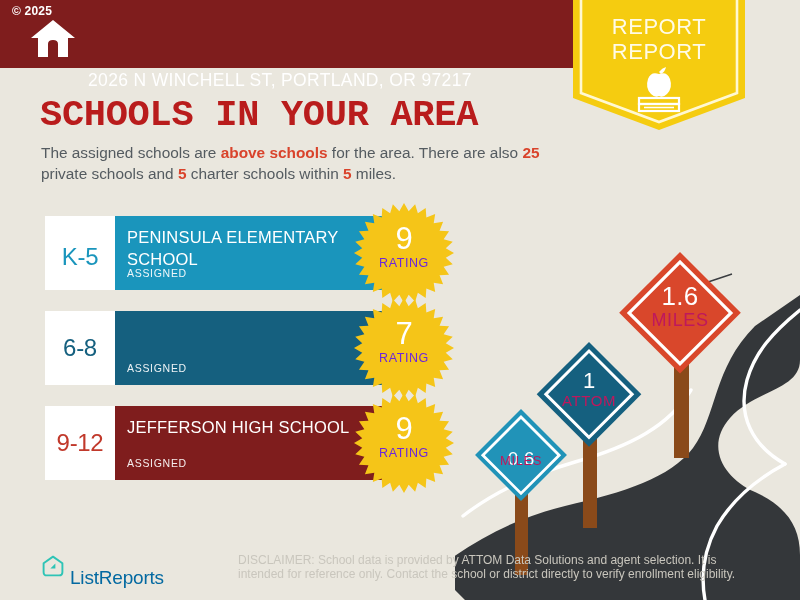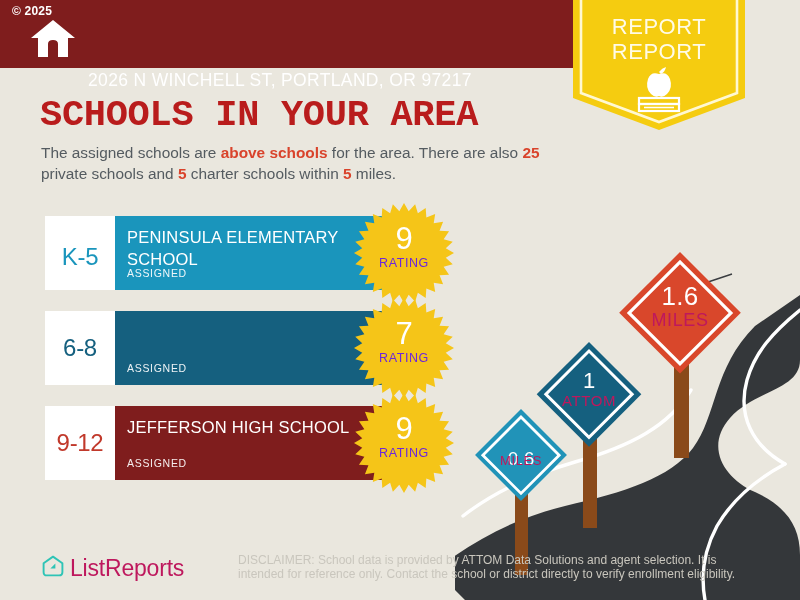--- a/index.html
+++ b/index.html
@@ -88,22 +88,22 @@
   .sign{position:absolute;}
   .sign .post{position:absolute;background:#8a4a1a;}
   .sign .dia{position:absolute;}
   .sign .t1{position:absolute;width:100%;text-align:center;color:#ffffff;}
   .sign .t2{position:absolute;width:100%;text-align:center;color:#be185d;}
 
   
   .logo{position:absolute;left:42px;top:553px;height:26px;}
   .logo-mark{position:absolute;left:0;top:2px;width:22px;height:22px;}
   .logo-text{
-    position:absolute;left:28px;top:2px;
-    color:#be185d;font-size:23px;letter-spacing:-.2px;white-space:nowrap;
+    position:absolute;left:28px;top:14px;
+    color:#0369a1;font-size:19px;letter-spacing:-.2px;white-space:nowrap;
   }
   .disclaimer{
     position:absolute;left:238px;top:553px;width:500px;
     color:#c9c6bd;font-size:12px;line-height:14px;
   }
 </style>
 </head>
 <body>
 
 <div class="stage">

